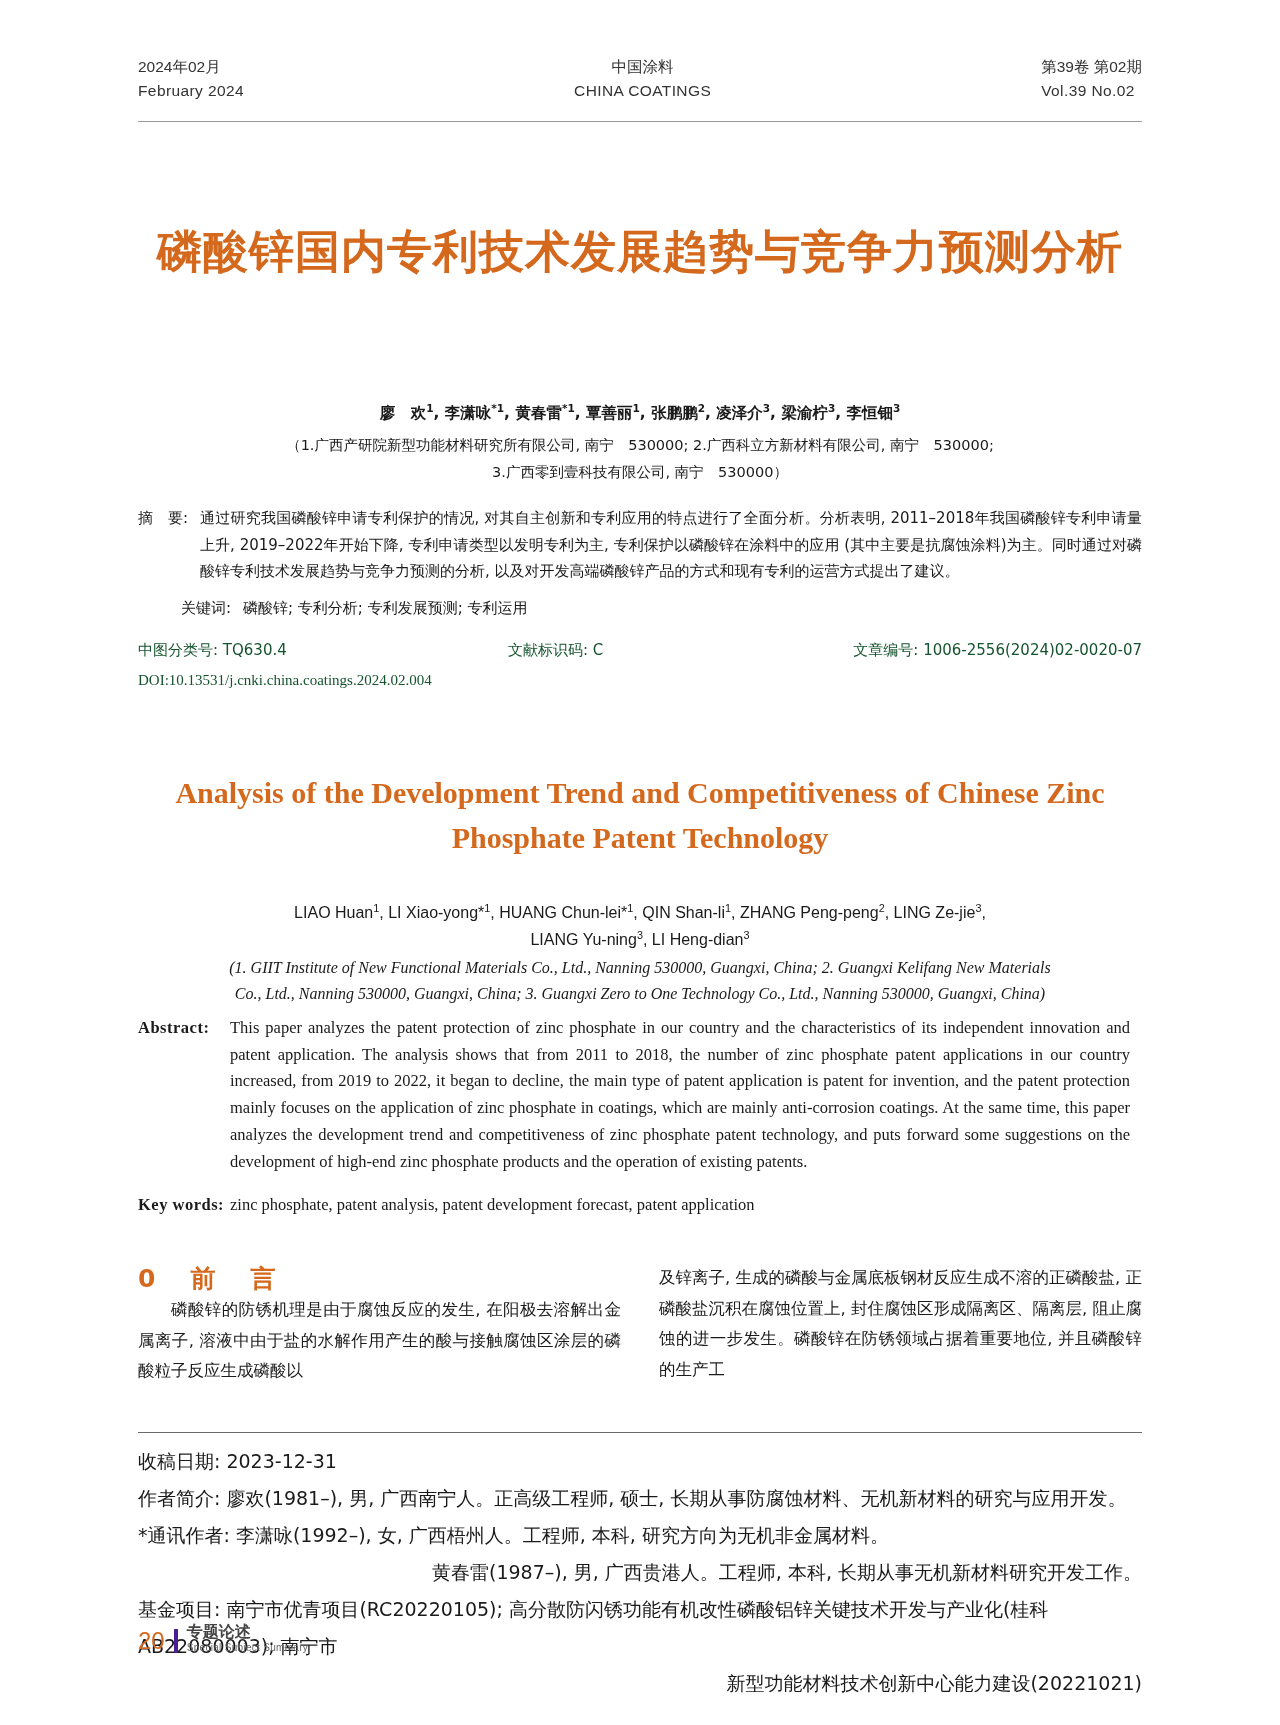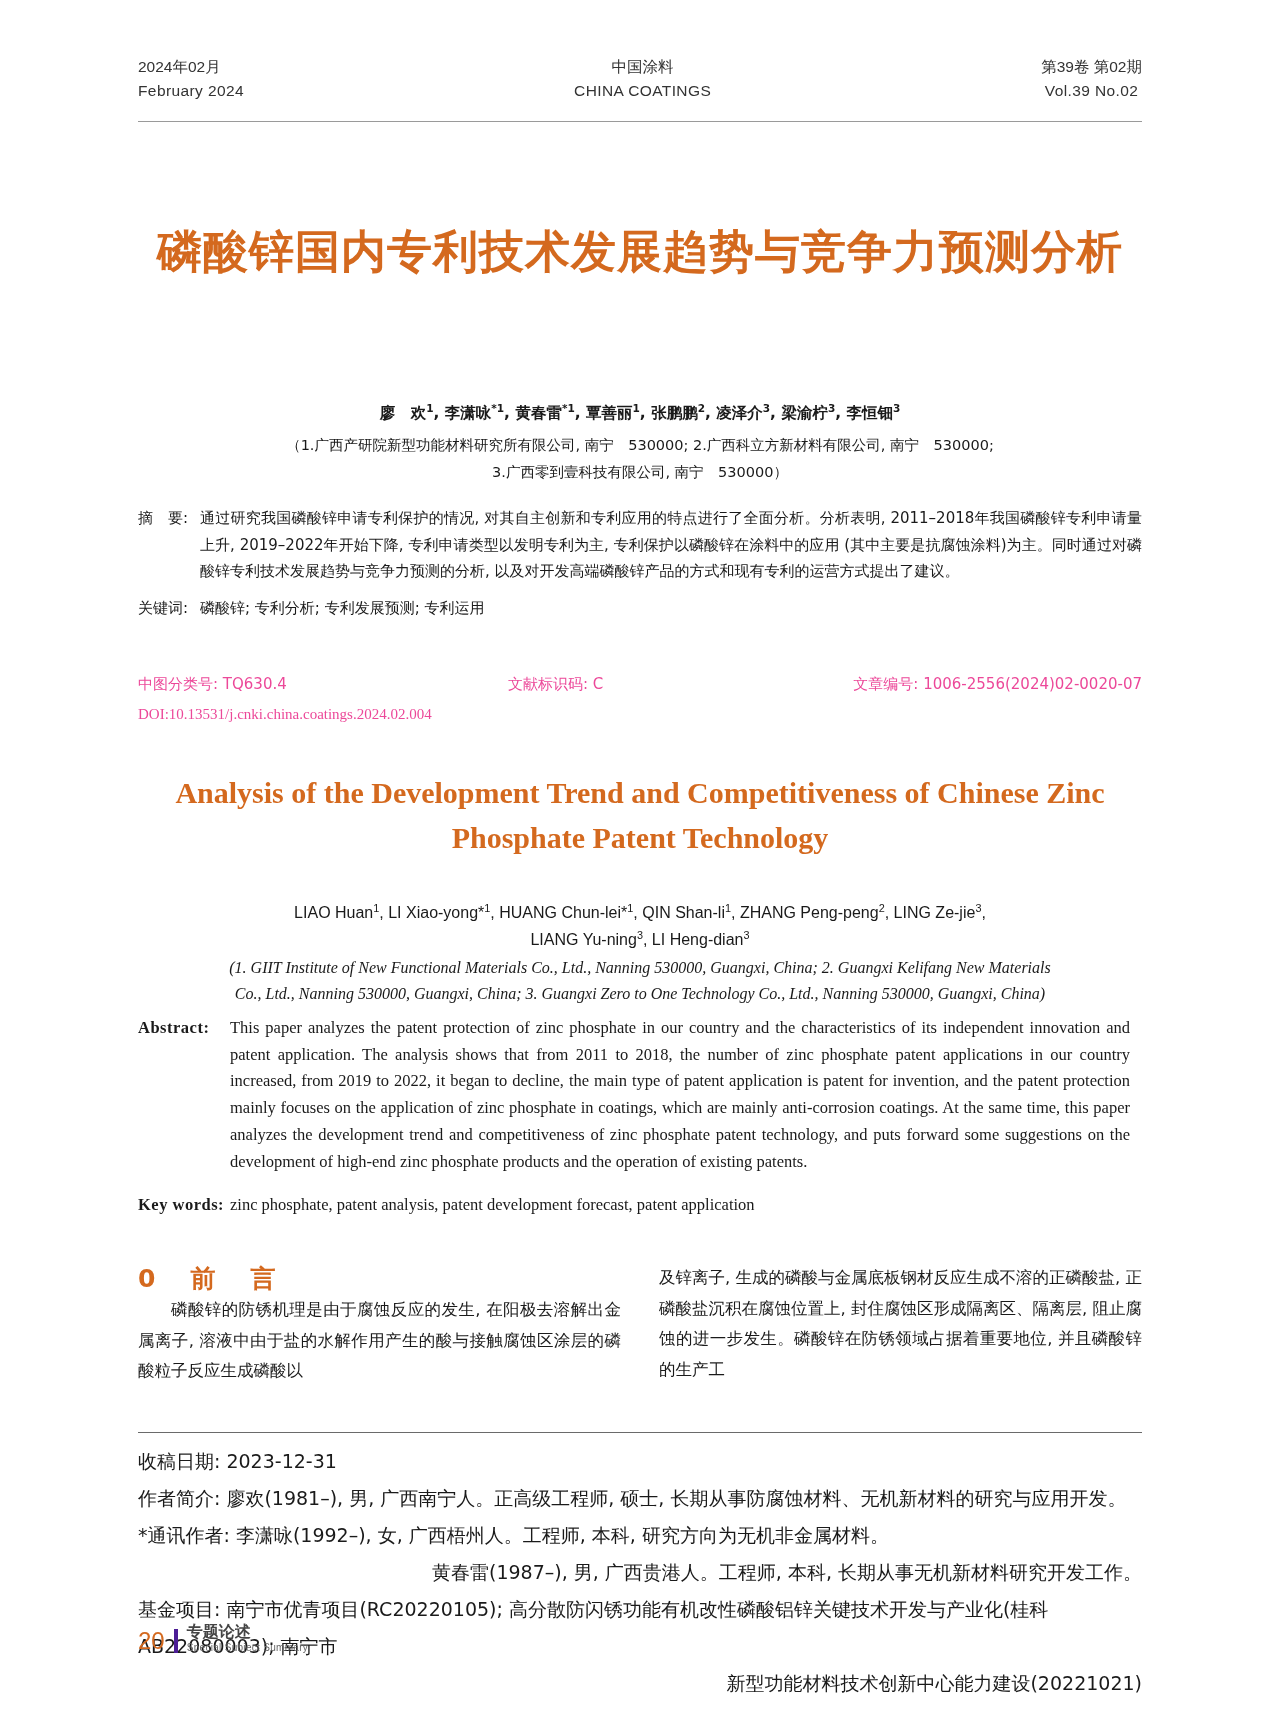--- a/index.html
+++ b/index.html
@@ -27,21 +27,21 @@
     display: flex;
     justify-content: space-between;
     align-items: flex-start;
     font-family: "Liberation Sans", sans-serif;
     font-size: 15.5px;
     color: #333;
     line-height: 1.55;
   }
   .runhead .col { display: flex; flex-direction: column; }
   .runhead .col.center { align-items: center; }
-  .runhead .col.right { align-items: center; }
+  .runhead .col.right { align-items: flex-start; }
   .runhead .en { letter-spacing: 0.4px; }
   .runhead-rule {
     position: absolute;
     left: 138px;
     right: 138px;
     top: 121px;
     height: 1px;
     background: #9a9a9a;
   }
 
@@ -97,31 +97,30 @@
     line-height: 1.78;
     color: #1a1a1a;
   }
   .cn-abs .row { display: flex; align-items: flex-start; }
   .cn-abs .lbl {
     flex: 0 0 auto;
     width: 62px;
     font-weight: normal;
   }
   .cn-abs .txt { flex: 1 1 auto; text-align: justify; }
-  .cn-abs .kw { margin-top: 10px; }
+  .cn-abs .kw { margin-top: 10px; margin-left: 43px; }
   .cn-meta {
     position: absolute;
     left: 138px;
     right: 138px;
     top: 637px;
     font-family: "DejaVu Sans", "Liberation Sans", sans-serif;
     font-size: 15px;
     line-height: 1.75;
-    color: #ec4899;
-    margin-top: 34px;
+    color: #14532d;
   }
   .cn-meta .line1 { display: flex; }
   .cn-meta .line1 .c1 { width: 370px; }
   .cn-meta .line1 .c2 { width: 300px; }
   .cn-meta .line1 .c3 { flex: 1; text-align: right; }
   .cn-meta .doi {
     font-family: "Liberation Serif", serif;
     font-size: 15px;
     margin-top: 4px;
   }

